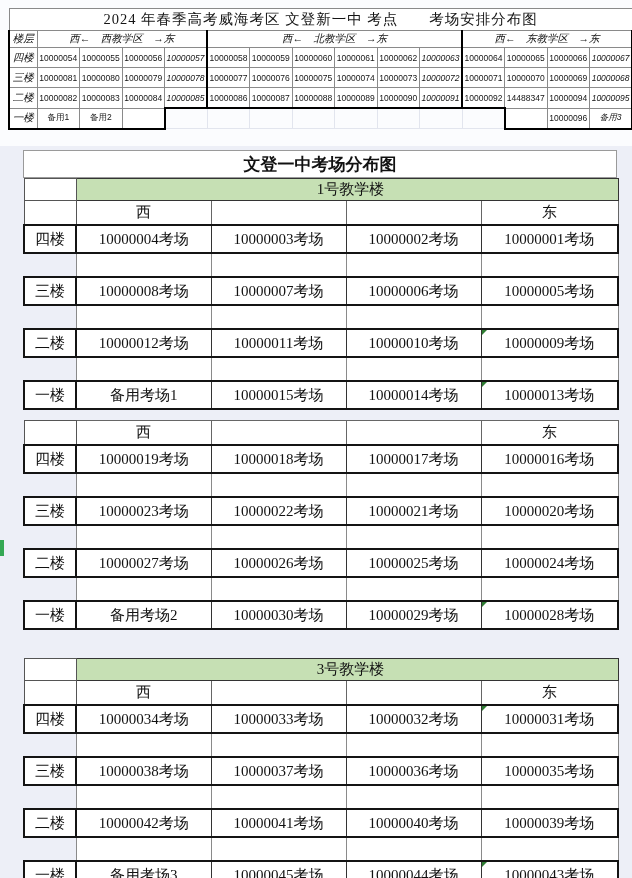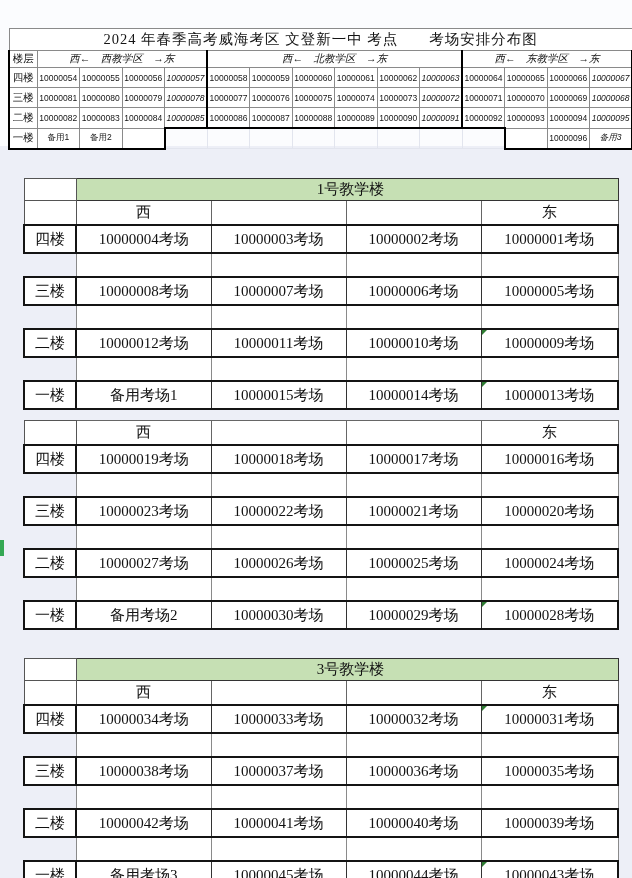--- a/index.html
+++ b/index.html
@@ -3,29 +3,29 @@
 <meta charset="utf-8">
 <style>
   html,body{margin:0;padding:0;}
   #screen{position:relative;width:632px;height:878px;background:#edeff7;overflow:hidden;
           font-family:"Liberation Serif","DejaVu Serif",serif;}
   .white-top{position:absolute;top:0;left:0;width:632px;height:146px;background:#fbfcfe;}
 
   table{border-collapse:collapse;table-layout:fixed;position:absolute;}
 
   
-  #topTable{left:8px;top:8px;width:623px;margin-top:20px;}
+  #topTable{left:8px;top:8px;width:623px;}
   #topTable td{border:1px solid #8a8a8a;background:#fff;text-align:center;padding:0;
                overflow:hidden;white-space:nowrap;vertical-align:middle;color:#141414;}
   tr.t-title td{border:2px solid #000;border-bottom:1px solid #8a8a8a;height:21px;
                 font-size:14.5px;letter-spacing:1px;font-weight:500;}
   tr.t-head td{height:16px;font-size:10.5px;}
   #topTable td.flr{font-size:10.5px;}
   #topTable td.num{font-family:"Liberation Sans","DejaVu Sans",sans-serif;font-size:8.5px;height:19px;}
-  .bl2{border-left:2px solid #000 !important;}
+  .bl2{border-left:2px solid #000 !important;font-style:italic;}
   .br2{border-right:2px solid #000 !important;font-style:italic;}
   .bb2{border-bottom:2px solid #000 !important;}
   #topTable td.ghost{border:1px solid #e2e5ee;background:transparent;}
 
   
   .main-title{position:absolute;left:23px;top:150px;width:592px;height:26px;line-height:27px;
               background:#fff;border:1px solid #9a9a9a;text-align:center;
               font-family:"Liberation Sans","DejaVu Sans",sans-serif;font-weight:bold;
               font-size:17px;color:#111;}
   .btab{left:23px;width:594px;font-size:15px;color:#111;}
@@ -125,21 +125,21 @@
           <td class="num">10000083</td>
           <td class="num">10000084</td>
           <td class="num br2 bb2">10000085</td>
           <td class="num bb2">10000086</td>
           <td class="num bb2">10000087</td>
           <td class="num bb2">10000088</td>
           <td class="num bb2">10000089</td>
           <td class="num bb2">10000090</td>
           <td class="num br2 bb2">10000091</td>
           <td class="num bb2">10000092</td>
-          <td class="num">10000093</td>
+          <td class="num">14488347</td>
           <td class="num">10000094</td>
           <td class="num br2">10000095</td>
         </tr>
         <tr>
           <td class="flr bl2 bb2">一楼</td>
           <td class="num bb2">备用1</td>
           <td class="num bb2">备用2</td>
           <td class="num bb2 br2"></td>
           <td class="ghost"></td>
           <td class="ghost"></td>
@@ -149,20 +149,21 @@
           <td class="ghost"></td>
           <td class="ghost"></td>
           <td class="ghost"></td>
           <td class="num bb2 bl2"></td>
           <td class="num bb2">10000096</td>
           <td class="num bb2 br2">备用3</td>
         </tr>
       </tbody>
   </table>
 
+  <div class="main-title">文登一中考场分布图</div>
 
   <div id="buildings">
       <table class="btab" style="top: 178px;">
         <colgroup>
           <col style="width: 52px;">
           <col style="width: 135px;">
           <col style="width: 135px;">
           <col style="width: 135px;">
           <col style="width: 137px;">
         </colgroup>

